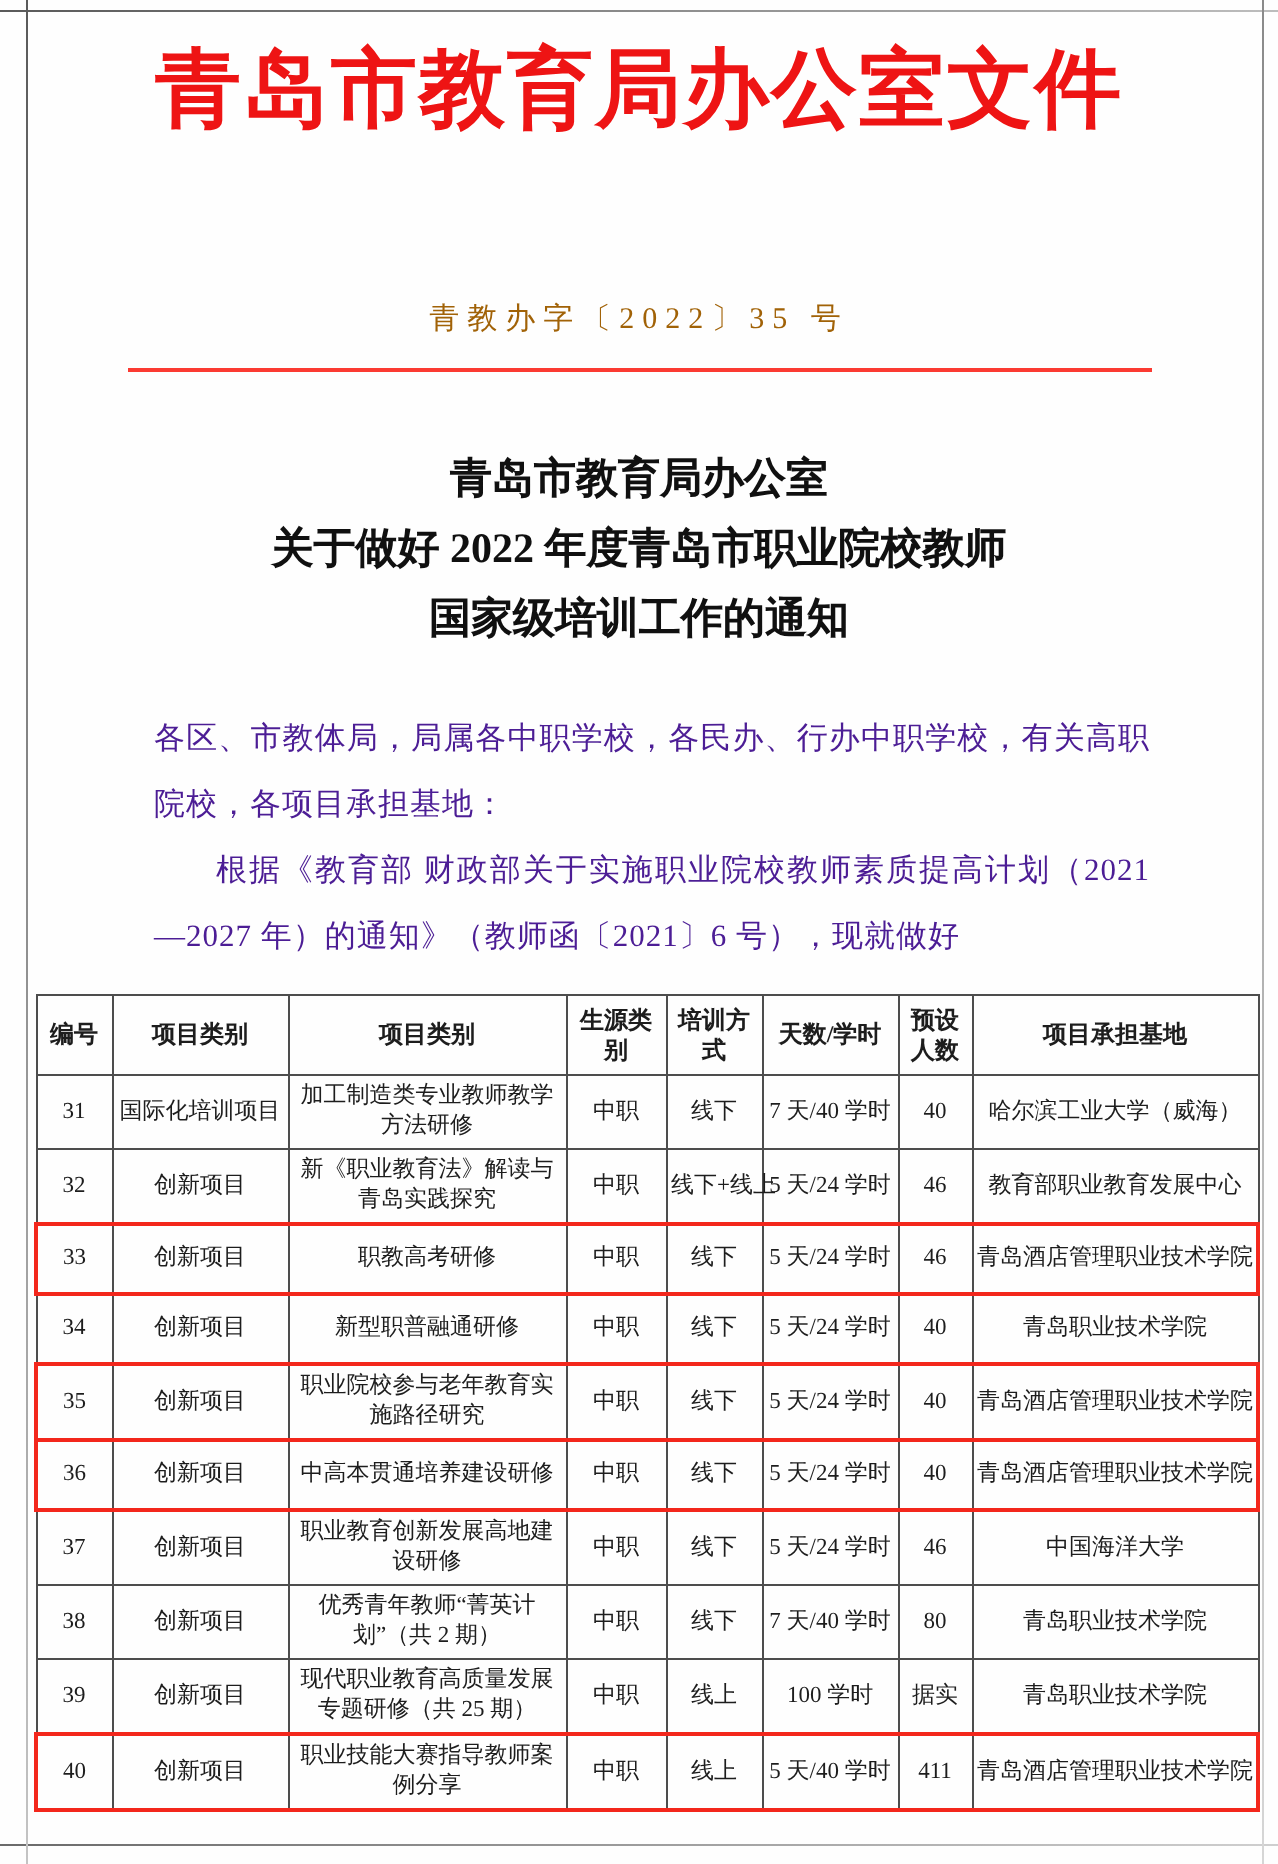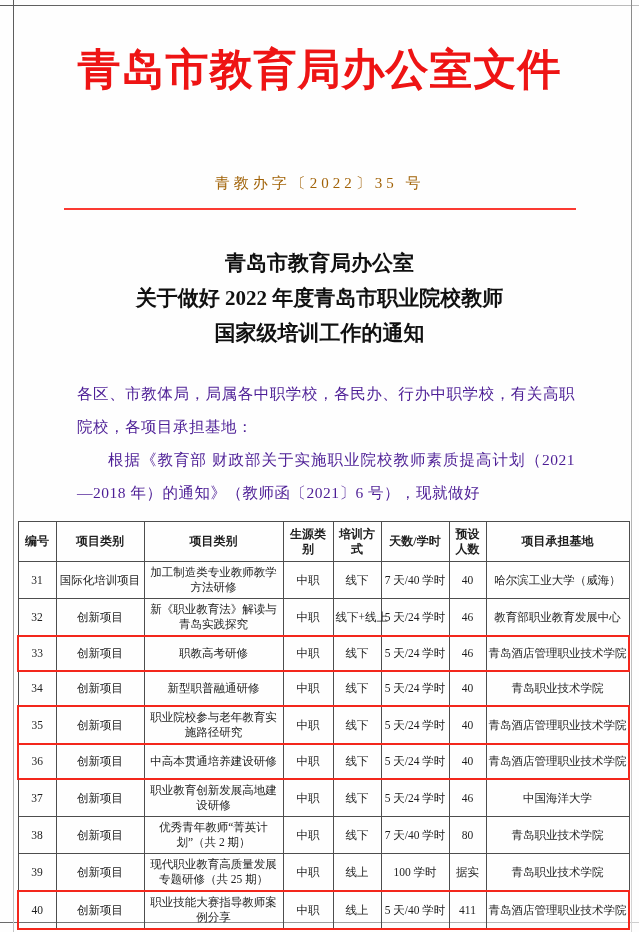--- a/index.html
+++ b/index.html
@@ -18,21 +18,21 @@
   .frame-line { position: absolute; background: #9a9a9a; }
   .frame-top    { top: 5px; left: 0; right: 0; height: 1px;
                   background: linear-gradient(to right, #5a5a5a, #bdbdbd); }
   .frame-bottom { bottom: 9px; left: 0; right: 0; height: 1px;
                   background: linear-gradient(to right, #6a6a6a, #cfcfcf); }
   .frame-left   { left: 13px; top: 0; bottom: 0; width: 1px;
                   background: linear-gradient(#5a5a5a, #c4c4c4); }
   .frame-right  { right: 7px; top: 0; bottom: 0; width: 1px;
                   background: linear-gradient(#8a8a8a, #d6d6d6); }
 
-  .content { position: relative; padding-top: 40px; }
+  .content { position: relative; padding-top: 16px; }
 
   .header-title {
     text-align: center;
     font-size: 43px;
     font-weight: bold;
     letter-spacing: 1px;
     line-height: 60px;
     white-space: nowrap;
   }
 
@@ -116,21 +116,21 @@
     <div class="red-divider" id="red-divider" style="background: rgb(251, 58, 50);"></div>
 
     <div class="doc-title">
       <div>青岛市教育局办公室</div>
       <div>关于做好 2022 年度青岛市职业院校教师</div>
       <div>国家级培训工作的通知</div>
     </div>
 
     <div class="body-text">
       <p>各区、市教体局，局属各中职学校，各民办、行办中职学校，有关高职院校，各项目承担基地：</p>
-      <p class="indent">根据《教育部 财政部关于实施职业院校教师素质提高计划（2021—2018 年）的通知》（教师函〔2021〕6 号），现就做好</p>
+      <p class="indent">根据《教育部 财政部关于实施职业院校教师素质提高计划（2021—2027 年）的通知》（教师函〔2021〕6 号），现就做好</p>
     </div>
 
     <table class="schedule">
       <colgroup>
         <col style="width:38px">
           <col style="width:88px">
           <col style="width:139px">
         <col style="width:50px">
           <col style="width:48px">
           <col style="width:68px">

